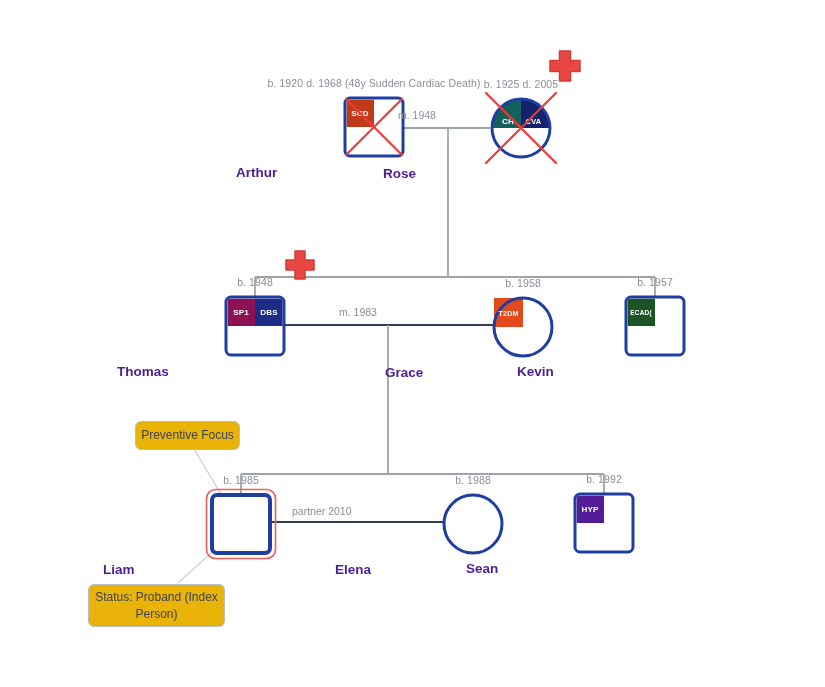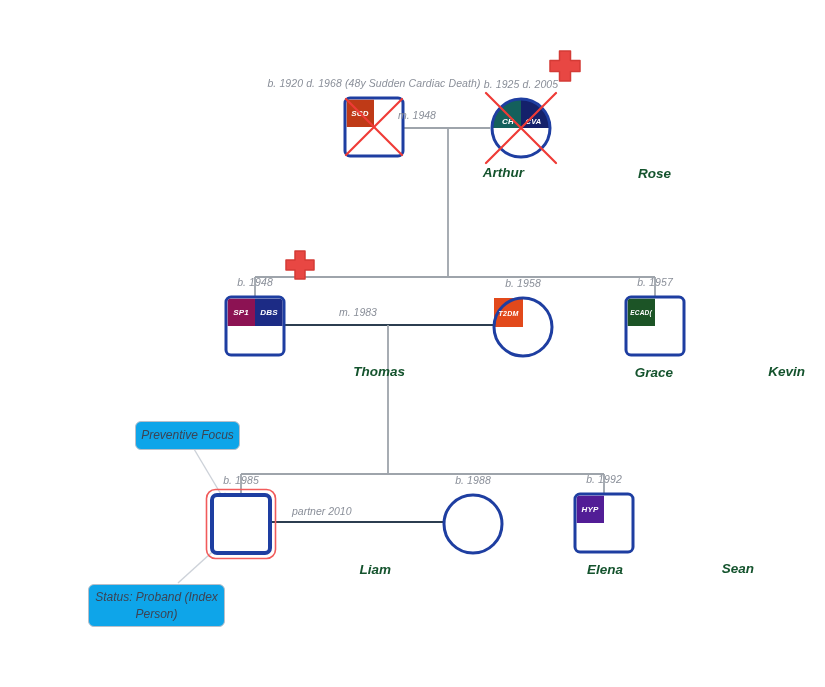--- a/index.html
+++ b/index.html
@@ -1,40 +1,40 @@
 <!DOCTYPE html>
 <html><head>
 <meta charset="utf-8">
 <style>
   html,body{margin:0;padding:0;background:#ffffff;}
   #stage{position:relative;width:825px;height:687px;background:#ffffff;overflow:hidden;
-         font-family:"Liberation Sans", sans-serif;font-style:italic;}
+         font-family:"Liberation Sans", sans-serif;}
   svg{display:block;}
   #wires{position:absolute;left:0;top:0;z-index:1;}
   .wire-gray{stroke:#9ea4ab;stroke-width:1.8;fill:none;}
   .wire-navy{stroke:#2c3e50;stroke-width:2.2;fill:none;}
   .callout-arrow{stroke:#cdd2d9;stroke-width:1.4;fill:none;}
   .cross{fill:#e84743;stroke:#d43b36;stroke-width:1.5;stroke-linejoin:round;}
 
   .person{position:absolute;width:300px;height:115px;z-index:2;pointer-events:none;}
   .person .dates{position:absolute;top:0;left:0;width:100%;text-align:center;
                  font-size:10.5px;color:#8a8f99;letter-spacing:.1px;}
   .person .shape{position:absolute;left:112px;top:12px;width:76px;height:76px;pointer-events:auto;cursor:pointer;}
-  .person .pname{position:absolute;top:88px;left:0;width:100%;text-align:right;
-                 font-size:13.5px;font-weight:600;color:#14532d;}
+  .person .pname{position:absolute;top:88px;left:12px;width:100%;text-align:left;
+                 font-size:13.5px;font-weight:600;color:#4c1d95;}
   .node-outline{fill:#ffffff;stroke:#1e3ea1;stroke-width:3;}
   .node-outline.proband{stroke-width:4;}
   .proband-ring{fill:none;stroke:#f15b5b;stroke-width:1.6;}
   .chip-label{fill:#ffffff;font-weight:bold;font-family:"Liberation Sans",sans-serif;
               text-anchor:middle;dominant-baseline:central;letter-spacing:.2px;}
   .dead-x{stroke:#ef3b36;stroke-width:2.2;stroke-linecap:round;}
 
   .union-label{position:absolute;width:100px;text-align:left;font-size:10.5px;
                color:#8a8f99;z-index:2;}
-  .callout{position:absolute;background:#0ea5e9;border:1px solid #b9bfc9;border-radius:6px;
+  .callout{position:absolute;background:#eab308;border:1px solid #b9bfc9;border-radius:6px;
            color:#3c4454;font-size:12px;text-align:center;z-index:3;
            display:flex;align-items:center;justify-content:center;line-height:1.35;}
 </style>
 </head>
 <body>
 
 <div id="stage">
 
   <svg id="wires" width="825" height="687" viewBox="0 0 825 687">
     <defs>

